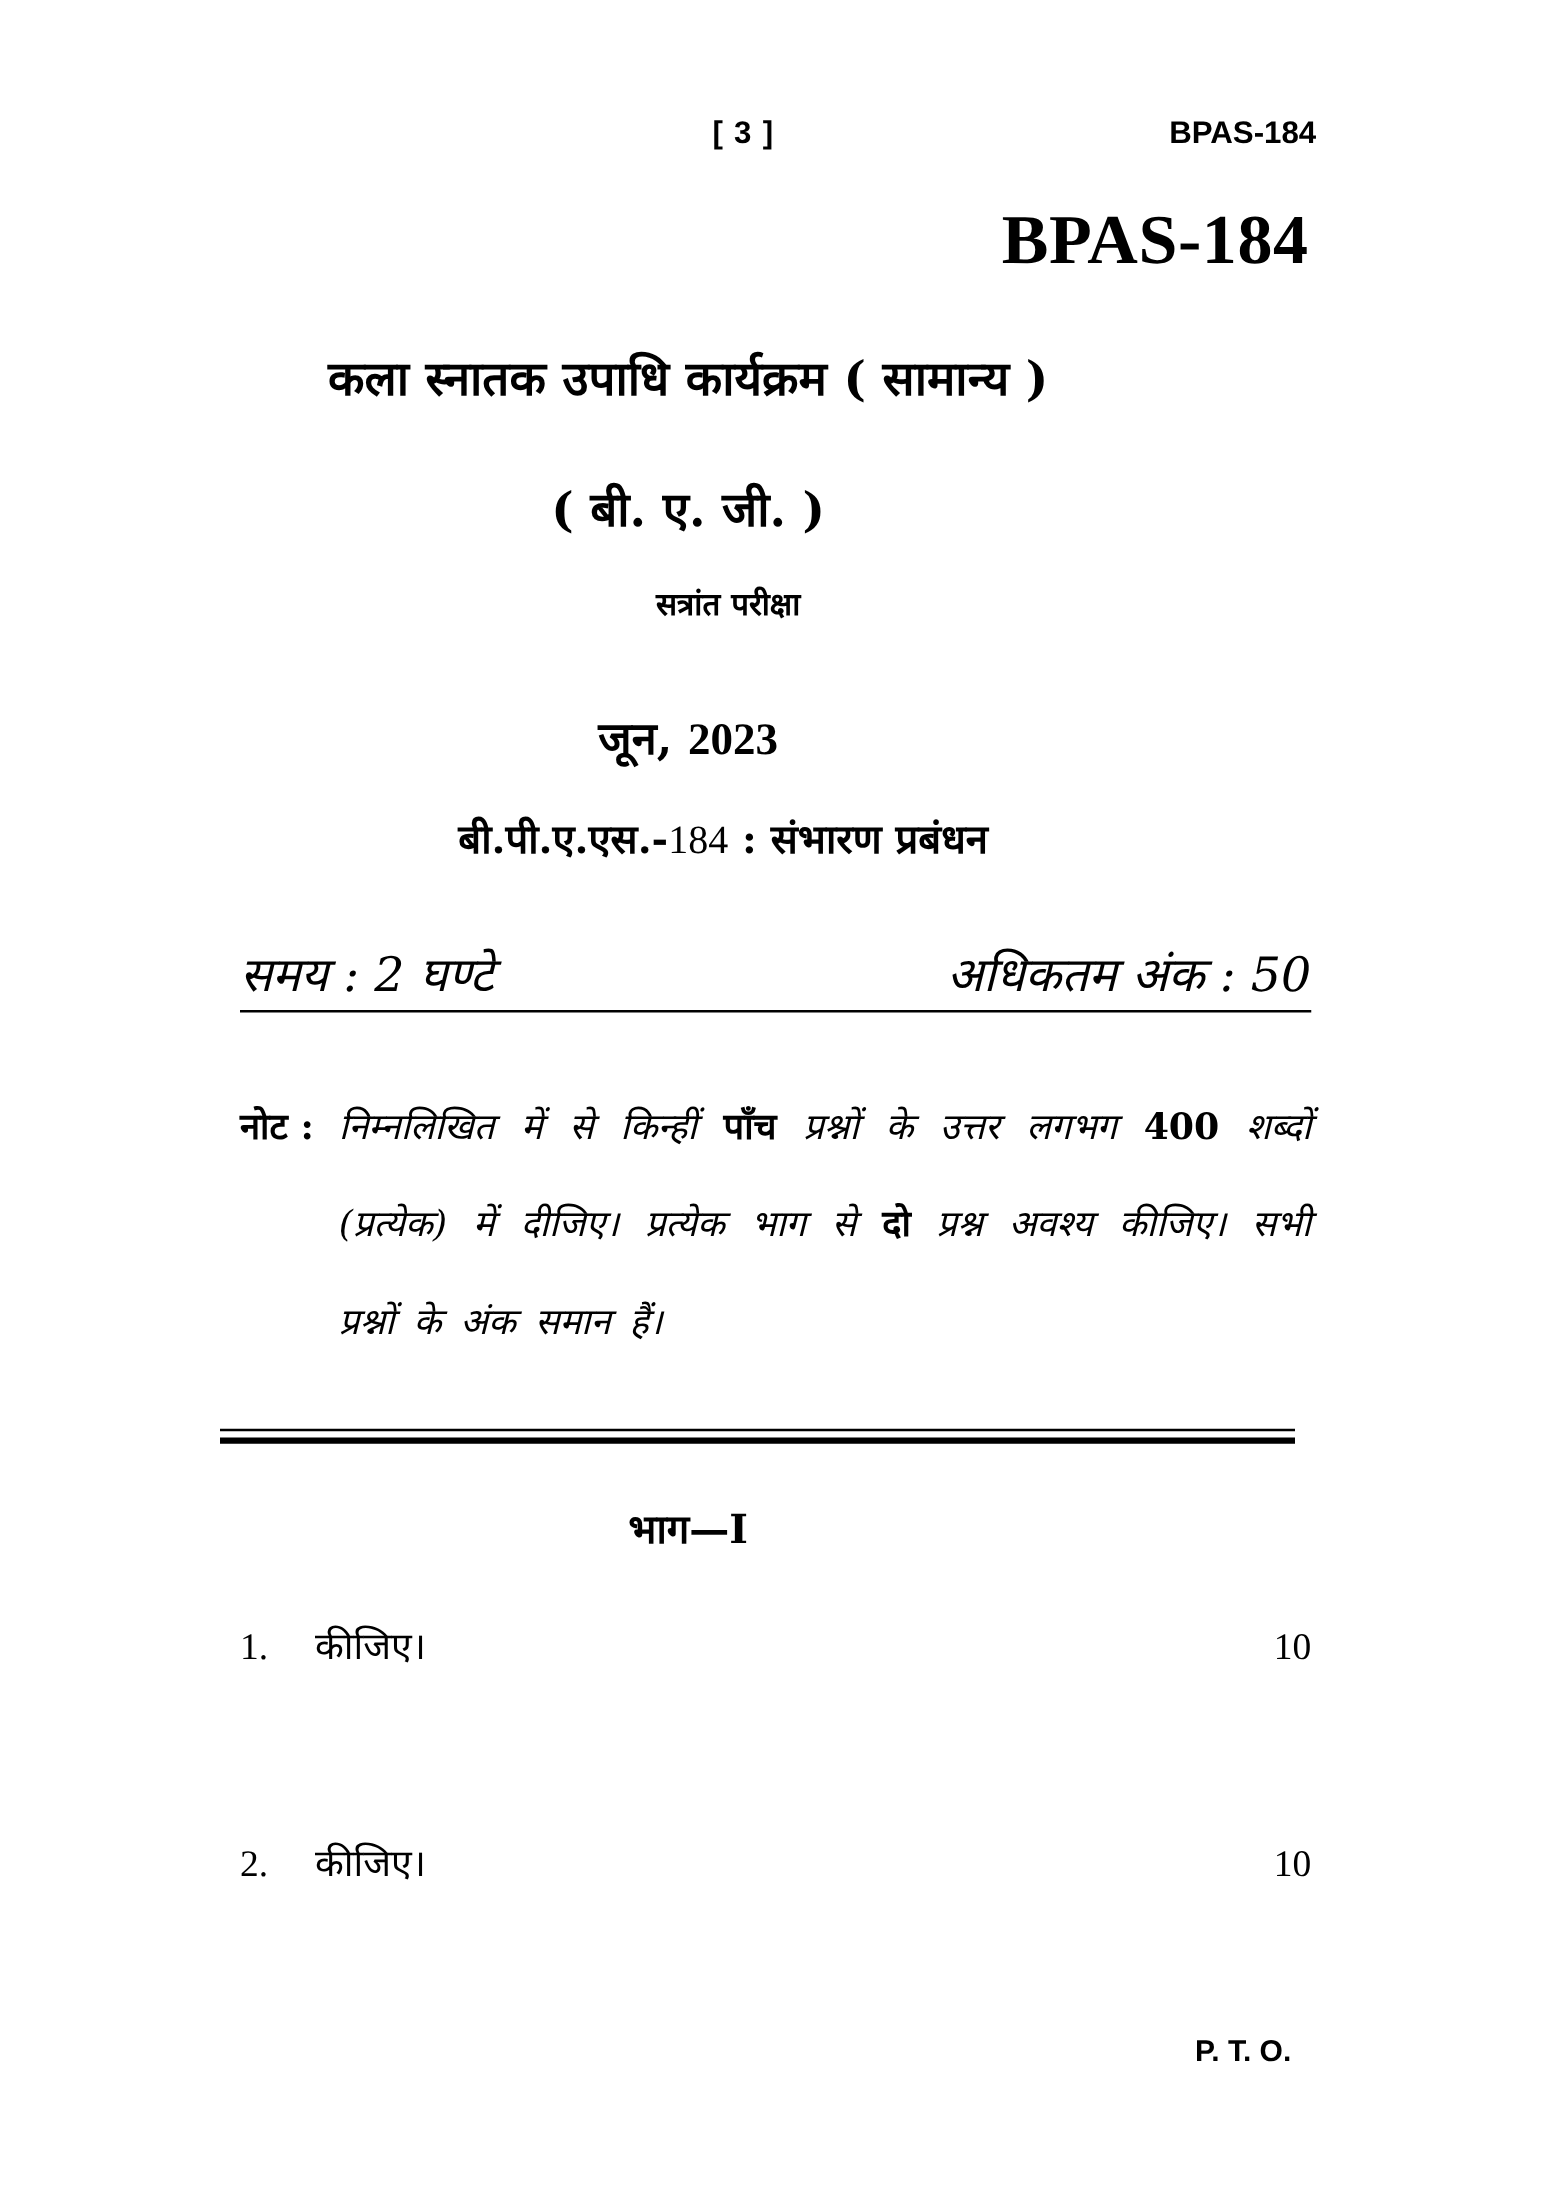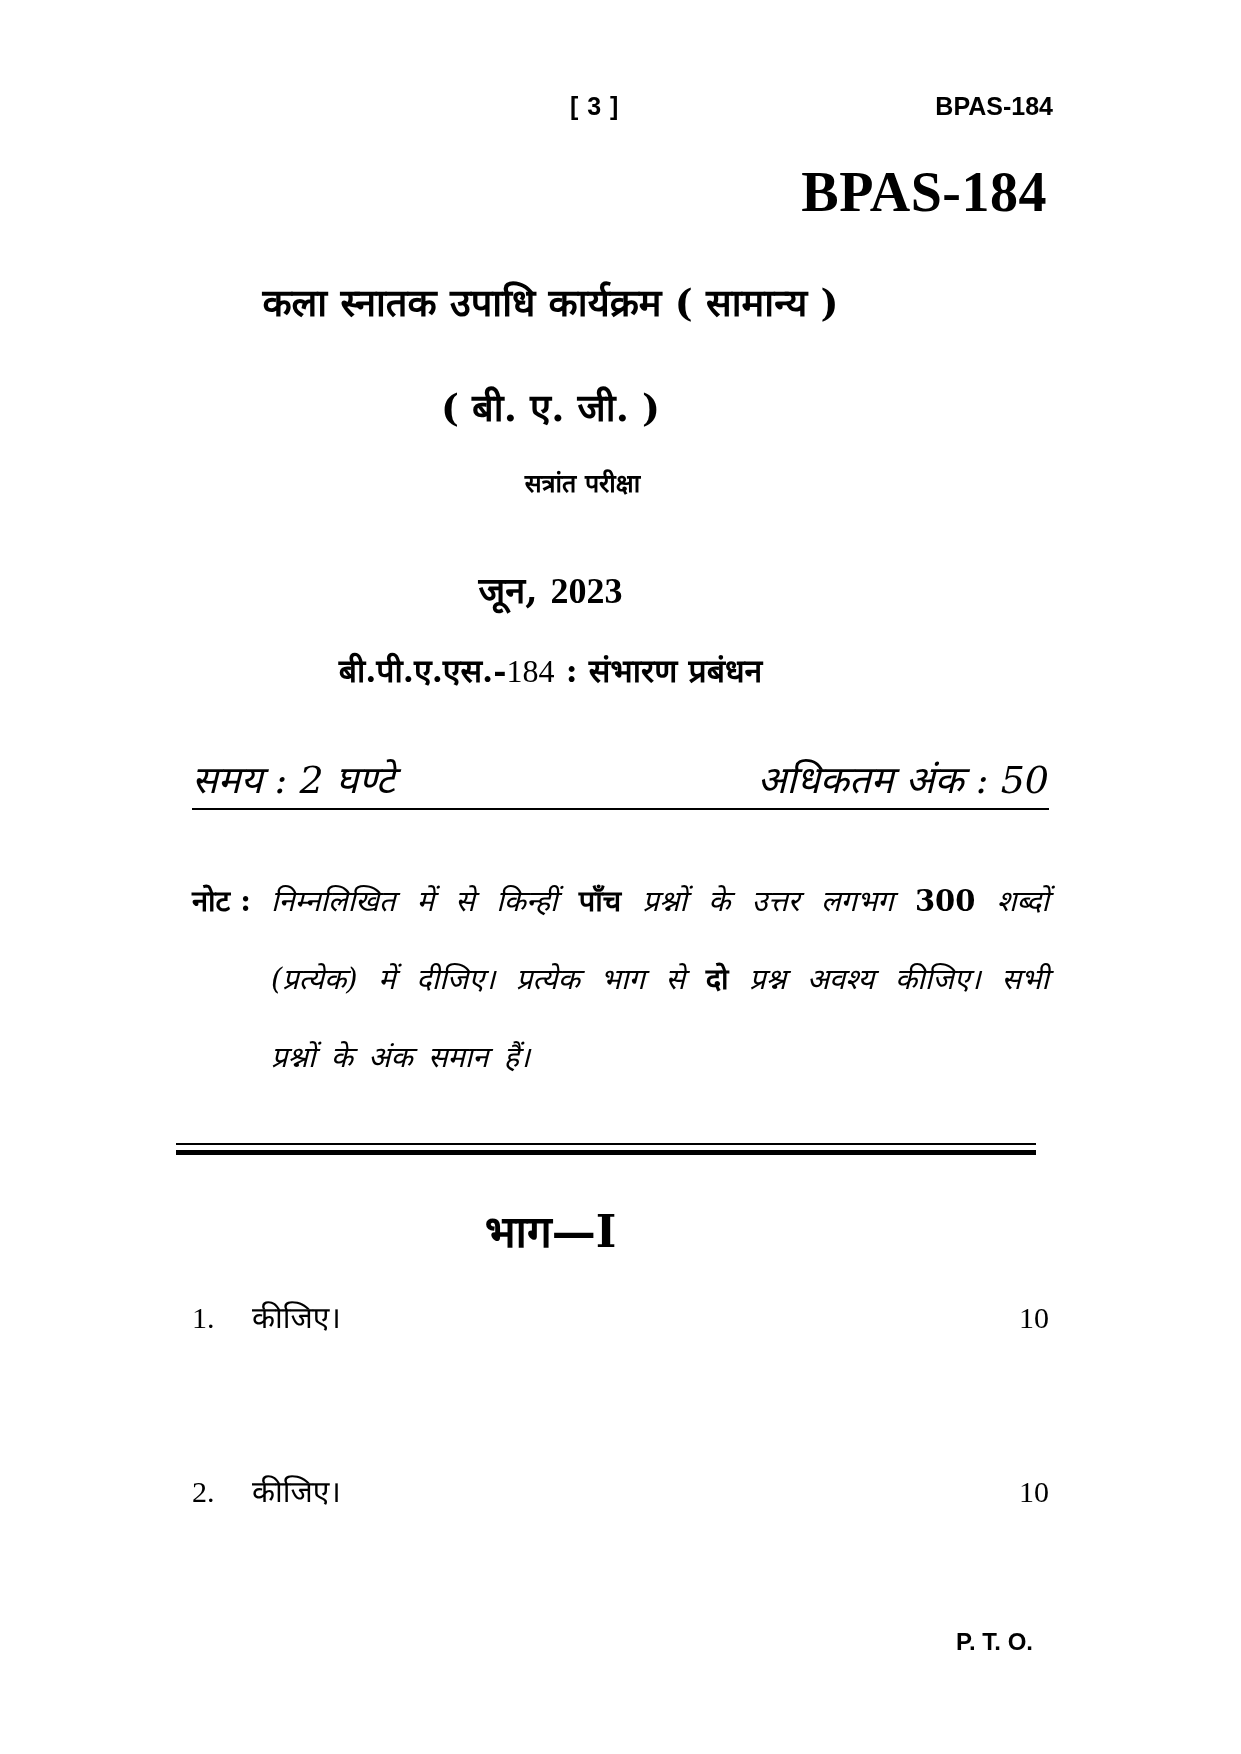--- a/index.html
+++ b/index.html
@@ -40,21 +40,21 @@
     .center-line {
       left: 0; width: 1101px;
       text-align: center;
       font-weight: bold;
     }
     .program-title { top: 275px; font-size: 38px; }
     .program-abbr  { top: 380px; font-size: 38px; }
     .exam-type     { top: 465px; font-size: 25px; padding-left: 32px; }
     .exam-date     { top: 565px; font-size: 36px; }
     .exam-date .num { font-family: "Liberation Serif", serif; }
-    .course-title  { top: 648px; font-size: 32px; }
+    .course-title  { top: 648px; font-size: 32px; padding-left: 28px; }
     .course-title .num { font-family: "Liberation Serif", serif; font-weight: normal; }
 
     .meta-row {
       left: 192px; width: 857px; top: 752px;
       display: flex; justify-content: space-between;
       font-style: italic;
       font-size: 38px;
     }
     .rule-thin {
       left: 192px; width: 857px; top: 808px;
@@ -84,21 +84,21 @@
     .rule-double-top {
       left: 176px; width: 860px; top: 1143px;
       height: 2px; background: #000;
     }
     .rule-double-bottom {
       left: 176px; width: 860px; top: 1150px;
       height: 5px; background: #000;
     }
 
     .section-heading {
-      top: 1200px; font-size: 44px;
+      top: 1200px; font-size: 32px;
     }
 
     .question {
       left: 192px; width: 857px;
       font-size: 30px;
       line-height: 76px;
       display: flex;
     }
     .q-num {
       width: 60px;
@@ -153,21 +153,21 @@
   <span>अधिकतम अंक : 50</span>
 </div>
 <div class="abs rule-thin"></div>
 
 <div class="abs note">
   <span class="note-label">नोट :</span>
   <span class="note-body">
     <span>निम्नलिखित में से किन्हीं</span>
     <b>पाँच</b>
     <span>प्रश्नों के उत्तर लगभग</span>
-    <b>300</b>
+    <b>400</b>
     <span>शब्दों (प्रत्येक) में दीजिए। प्रत्येक भाग से</span>
     <b>दो</b>
     <span>प्रश्न अवश्य कीजिए। सभी प्रश्नों के अंक समान हैं।</span>
   </span>
 </div>
 
 <div class="abs rule-double-top"></div>
 <div class="abs rule-double-bottom"></div>
 
 <div class="abs center-line section-heading">भाग—I</div>

